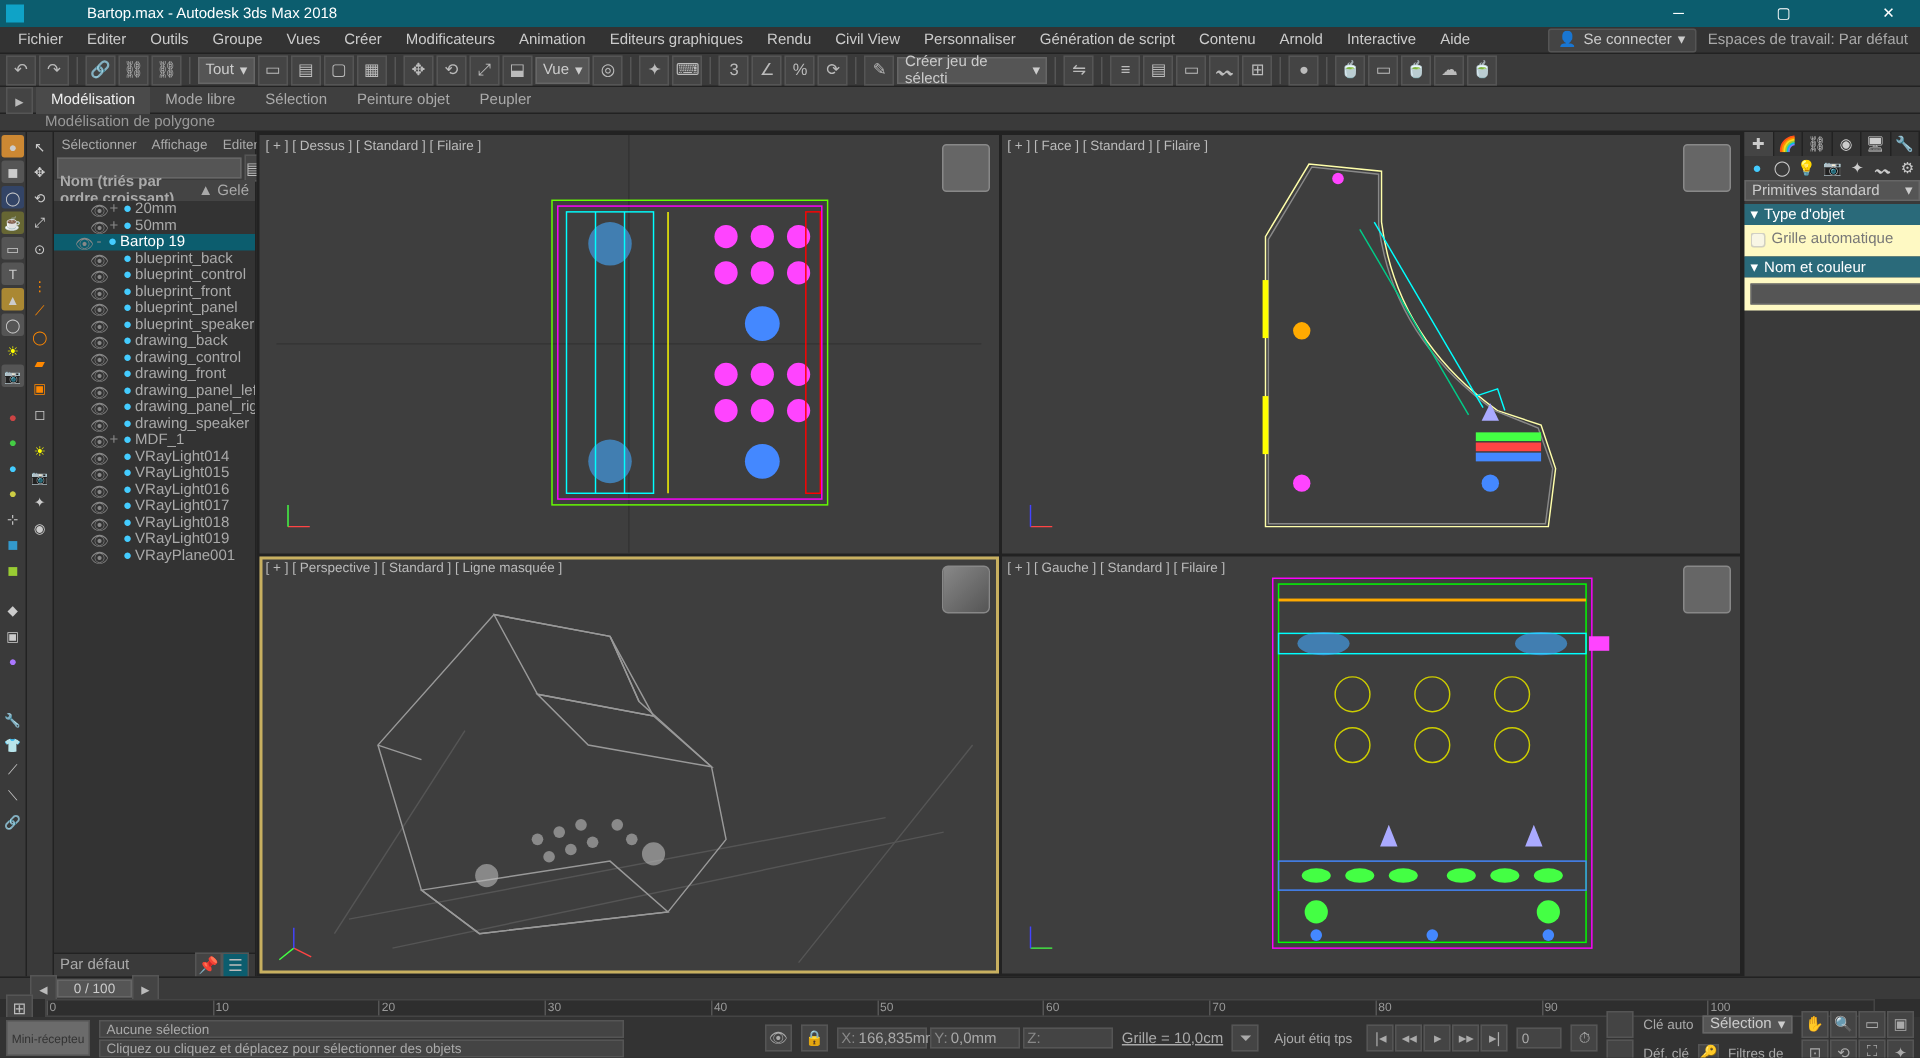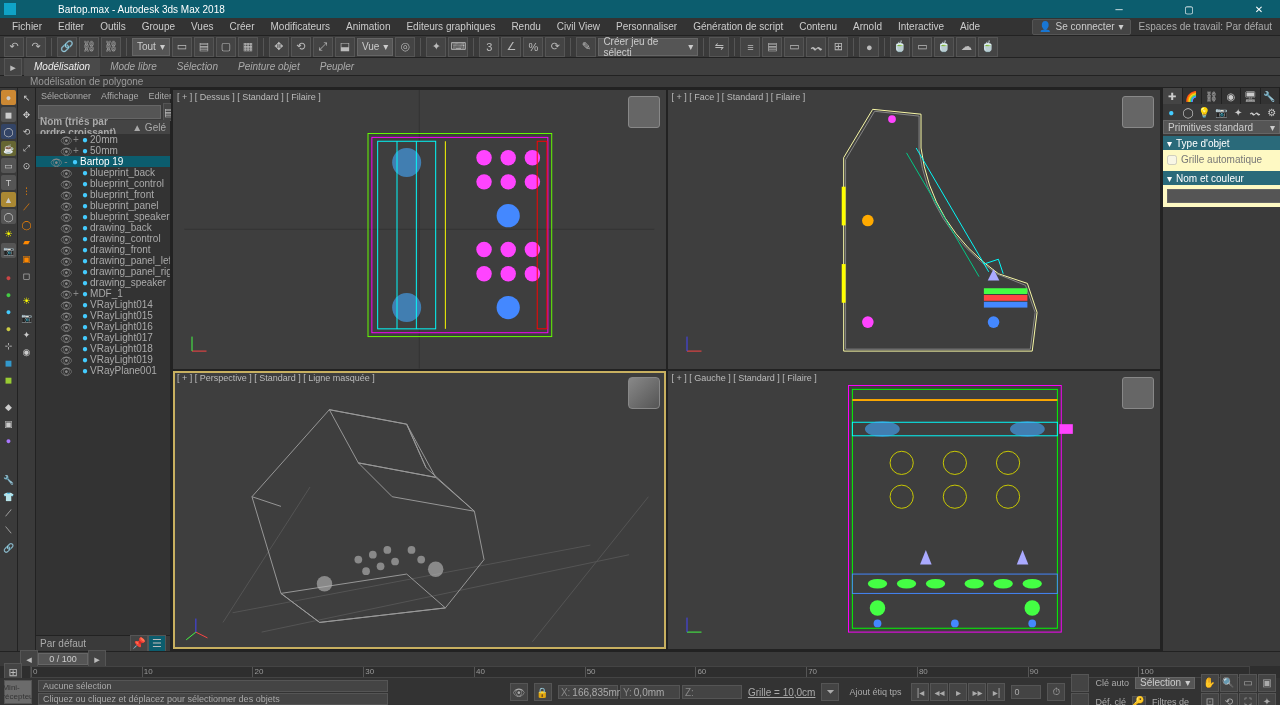--- a/index.html
+++ b/index.html
@@ -11,21 +11,21 @@
 .menubar { height:18px; background:#333; border-bottom:1px solid #222; display:flex; align-items:center; padding-left:4px; }
 .menubar .item { padding:0 8px; color:#ccc; font-size:10px; line-height:18px; }
 .menubar .login { margin-left:auto; background:#444;border:1px solid #555;border-radius:2px;padding:0 6px;display:flex;align-items:center;gap:4px;color:#ccc;line-height:14px;}
 .menubar .ws { padding:0 8px; color:#aaa; }
 .maintool { height:22px; background:#3a3a3a; border-bottom:1px solid #222; display:flex; align-items:center; padding:0 4px; gap:2px; }
 .tbtn { width:20px; height:20px; background:#444; border:1px solid #555; display:flex; align-items:center; justify-content:center; color:#bbb; font-size:11px; }
 .tbtn.sm { width:18px; height:18px; }
 .sep { width:1px; height:18px; background:#555; margin:0 3px; }
 .dropdown { height:18px; background:#555; border:1px solid #666; color:#ccc; padding:0 4px; display:flex; align-items:center; gap:4px; }
 .ribbon { height:18px; background:#3f3f3f; border-bottom:1px solid #222; display:flex; align-items:center; padding-left:24px; gap:0; }
-.ribbon .tab { padding:0 10px; line-height:18px; color:#aaa; font-size:10px;font-style:italic;}
+.ribbon .tab { padding:0 10px; line-height:18px; color:#aaa; font-size:10px;}
 .ribbon .tab.active { background:#4a4a4a; color:#eee; }
 .ribbon2 { height:12px; background:#3a3a3a; border-bottom:1px solid #222; padding-left:30px; display:flex; align-items:center; color:#999; font-size:9px;}
 .workspace { position:absolute; top:88px; left:0; right:0; bottom:54px; display:flex; }
 .leftrail { width:18px; background:#3a3a3a; border-right:1px solid #222; display:flex; flex-direction:column; gap:2px; padding-top:2px; align-items:center;}
 .rail-ic { width:15px;height:15px;border-radius:2px;display:flex;align-items:center;justify-content:center;font-size:9px;}
 .leftrail2 { width:18px; background:#3a3a3a; border-right:1px solid #222; display:flex; flex-direction:column; gap:2px; padding-top:2px; align-items:center;}
 .scene-panel { width:135px; background:#333; border-right:1px solid #222; display:flex; flex-direction:column; }
 .scene-panel .tbar { height:16px; background:#3a3a3a; display:flex; align-items:center; gap:0; }
 .scene-panel .tbar .mitm { padding:0 5px; font-size:9px; color:#aaa;}
 .sp-row { height:16px; background:#3a3a3a; display:flex; align-items:center; padding:0 2px; gap:2px;}
@@ -60,21 +60,21 @@
 .cmdpanel .chk input { width:10px;height:10px;}
 .cmdpanel .btngrid { display:grid; grid-template-columns:1fr 1fr; gap:2px;}
 .cmdpanel .gbtn { height:14px; background:#555; border:1px solid #666; display:flex; align-items:center; justify-content:center; font-size:9px; color:#ddd;}
 .timeline-wrap { position:absolute; left:0; right:0; bottom:0; height:54px; background:#333; border-top:1px solid #222;}
 .timeslider { height:14px; background:#3a3a3a; display:flex; align-items:center; padding:0 20px;}
 .timeslider .knob { width:50px; height:12px; background:#555; border:1px solid #666; display:flex; align-items:center; justify-content:center; font-size:9px; color:#ccc;}
 .trackbar { height:12px; background:#2e2e2e; position:relative; display:flex; align-items:center; padding:0 30px;}
 .ruler { flex:1; height:12px; background:#2e2e2e; position:relative; border:1px solid #444; display:flex;}
 .ruler .tick { flex:1; border-left:1px solid #555; font-size:8px; color:#999; padding-left:1px; line-height:10px;}
 .status { height:28px; background:#333; display:flex; align-items:center; padding:0 4px; gap:6px; position:relative;}
-.status .mini { width:28px; height:24px; background:#6b6b6b; border:1px solid #555; font-size:8px; color:#333; display:flex; align-items:center; justify-content:center;}
+.status .mini { width:56px; height:24px; background:#6b6b6b; border:1px solid #555; font-size:8px; color:#333; display:flex; align-items:center; justify-content:center;}
 .status .msgs { flex:0 0 350px; display:flex; flex-direction:column; gap:1px;}
 .status .msg { height:12px; background:#444; border:1px solid #555; font-size:9px; color:#aaa; padding:0 4px; line-height:10px;}
 .status .coords { display:flex; gap:2px;}
 .status .coord { width:60px; height:14px; background:#444; border:1px solid #555; font-size:9px; color:#aaa; padding:0 2px; display:flex; align-items:center;}
 .status .coord .lbl { color:#888; margin-right:2px;}
 .status .gridlbl { color:#aaa; font-size:10px;text-decoration:underline;}
 .status .anim { display:flex; gap:1px;}
 .status .abtn { width:18px;height:18px;background:#444;border:1px solid #555;display:flex;align-items:center;justify-content:center;color:#aaa;font-size:10px;}
 .status .keybtn { width:18px;height:18px;background:#444;border:1px solid #555;}
 .status .rtxt { font-size:9px; color:#aaa; padding:0 4px;}

